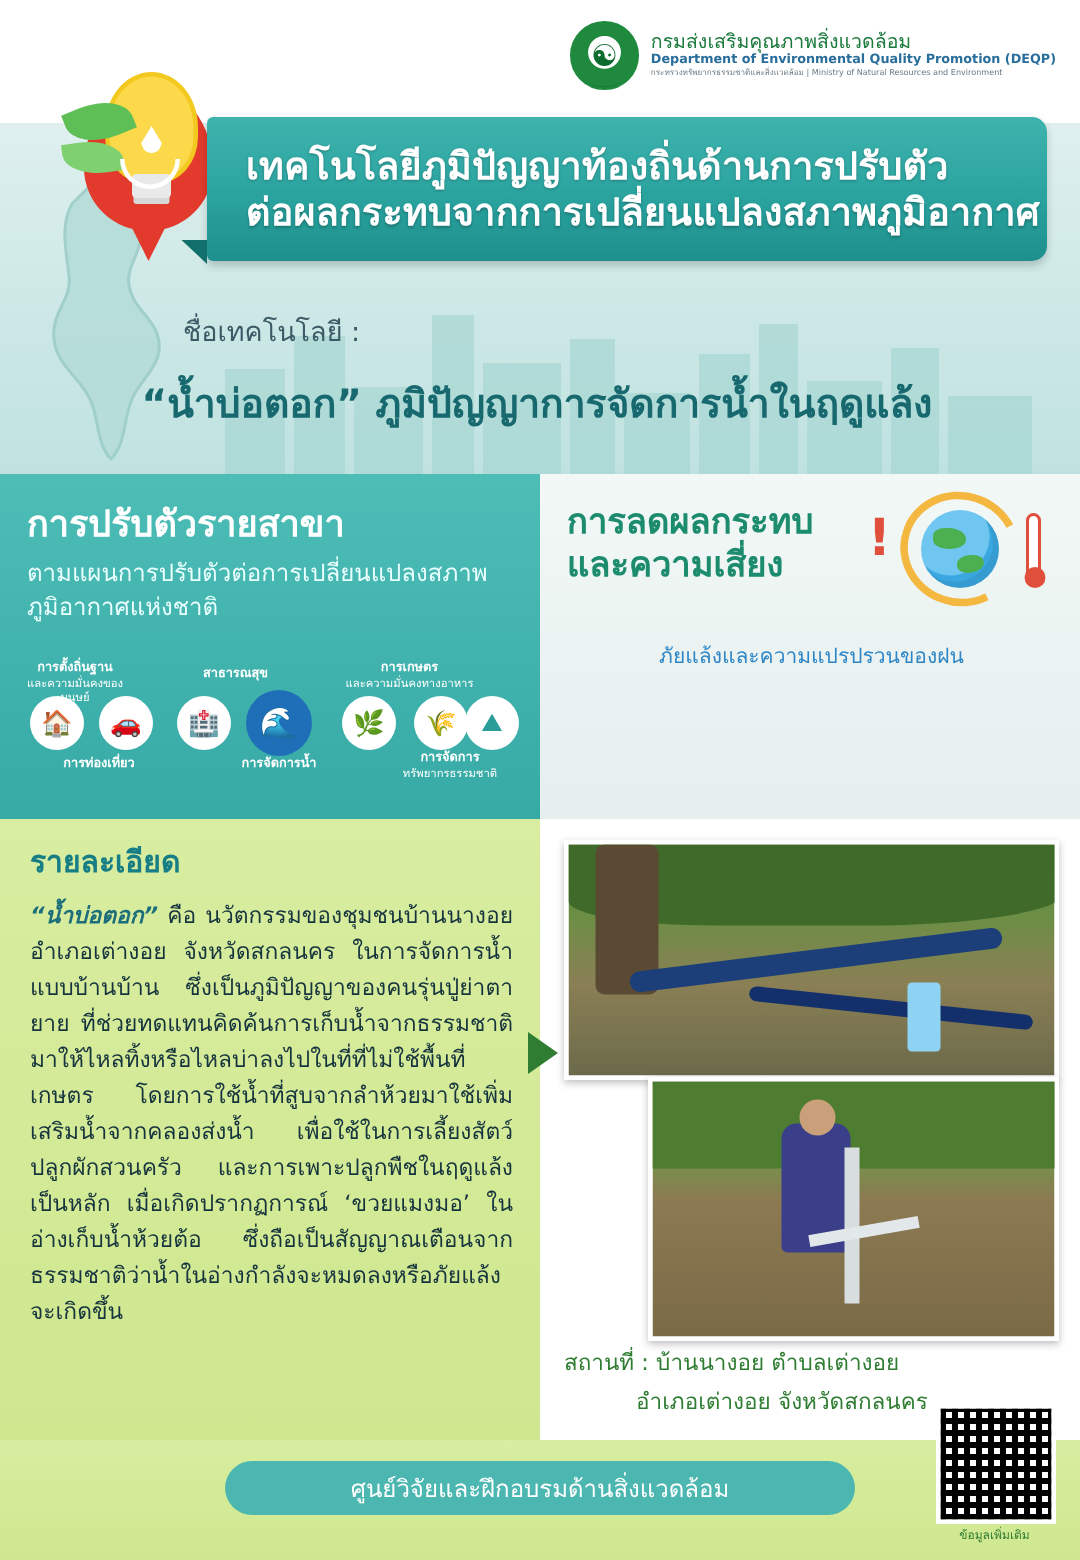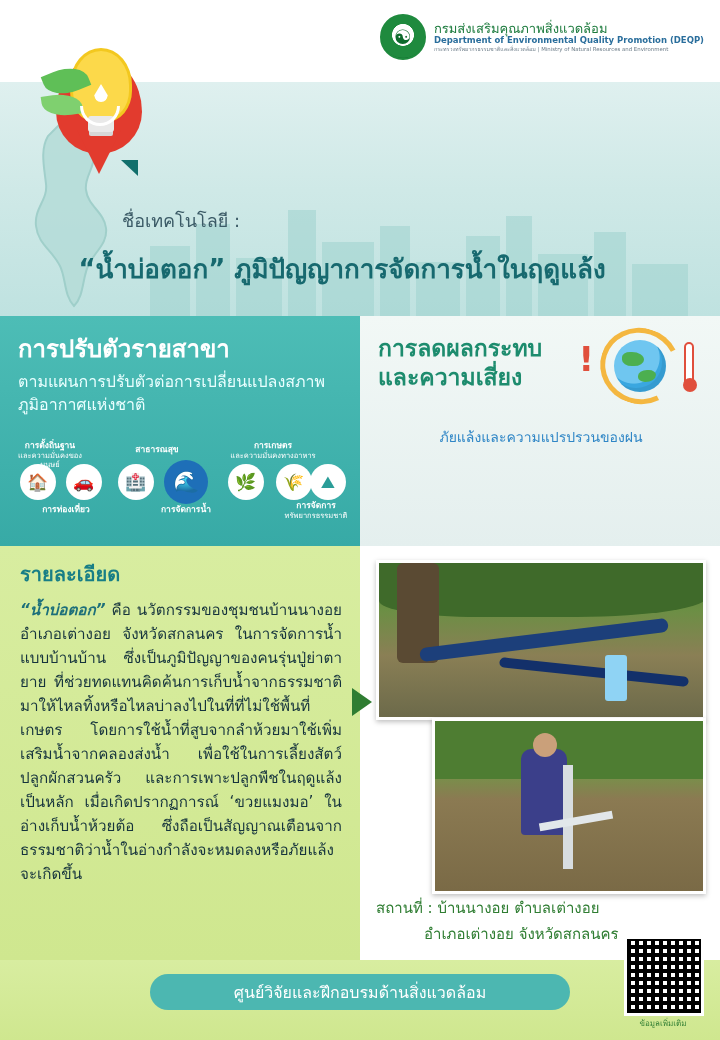--- a/index.html
+++ b/index.html
@@ -99,21 +99,21 @@
     position:absolute; left: 58px; top: 42px; width: 14px; height: 18px;
     background: #fff; border-radius: 50% 50% 50% 50% / 60% 60% 40% 40%;
     clip-path: polygon(50% 0%, 100% 65%, 80% 100%, 20% 100%, 0 65%);
   }
 
   .tech-label {
     position: absolute; left: 122px; top: 206px;
     font-size: 18px; color: #3b5a66;
   }
   .tech-name {
-    position: absolute; left: 0; top: 248px; width: 684px;
+    position: absolute; left: 16px; top: 248px; width: 684px;
     text-align: center; font-size: 26px; color: #17696f; font-weight: bold;
   }
 
   
   .panel-left {
     position: absolute; left: 0; top: 316px; width: 360px; height: 230px;
     background: linear-gradient(180deg,#4dbdb6 0%,#37aaa6 100%);
     padding: 18px 16px 0 18px;
   }
   .panel-left h2 { color:#fff; font-size: 24px; font-weight: bold; line-height: 1.25; }
@@ -280,20 +280,24 @@
 
     <div class="deqp-logo">
       <div class="deqp-seal">☯</div>
       <div class="deqp-text">
         <div class="t1">กรมส่งเสริมคุณภาพสิ่งแวดล้อม</div>
         <div class="t2">Department of Environmental Quality Promotion (DEQP)</div>
         <div class="t3">กระทรวงทรัพยากรธรรมชาติและสิ่งแวดล้อม | Ministry of Natural Resources and Environment</div>
       </div>
     </div>
 
+    <div class="title-ribbon">
+      <div class="l1">เทคโนโลยีภูมิปัญญาท้องถิ่นด้านการปรับตัว</div>
+      <div class="l2">ต่อผลกระทบจากการเปลี่ยนแปลงสภาพภูมิอากาศ</div>
+    </div>
     <div class="ribbon-fold"></div>
 
     <div class="tech-label">ชื่อเทคโนโลยี :</div>
     <div class="tech-name">“น้ำบ่อตอก” ภูมิปัญญาการจัดการน้ำในฤดูแล้ง</div>
   </div>
 
   <div class="panel-left">
     <h2>การปรับตัวรายสาขา</h2>
     <p>ตามแผนการปรับตัวต่อการเปลี่ยนแปลงสภาพภูมิอากาศแห่งชาติ</p>
 
@@ -317,21 +321,21 @@
       <div class="ico" style="left:214px;top:24px;">🌿</div>
       <div class="ico" style="left:262px;top:24px;">🌾</div>
       <div class="ico" style="left:296px;top:24px;">⛰</div>
 
       <div class="sector-cap" style="left:0px; top:64px; width:104px;">
         <b>การท่องเที่ยว</b>
       </div>
       <div class="sector-cap" style="left:128px; top:64px; width:88px;">
         <b>การจัดการน้ำ</b>
       </div>
-      <div class="sector-cap" style="left:252px; top:60px; width:100px;">
+      <div class="sector-cap" style="left:236px; top:60px; width:100px;">
         <b>การจัดการ</b><br>
         <span>ทรัพยากรธรรมชาติ</span>
       </div>
     </div>
   </div>
 
   <div class="panel-right">
     <h2>การลดผลกระทบ</h2>
     <h2>และความเสี่ยง</h2>
     <p class="note">ภัยแล้งและความแปรปรวนของฝน</p>

